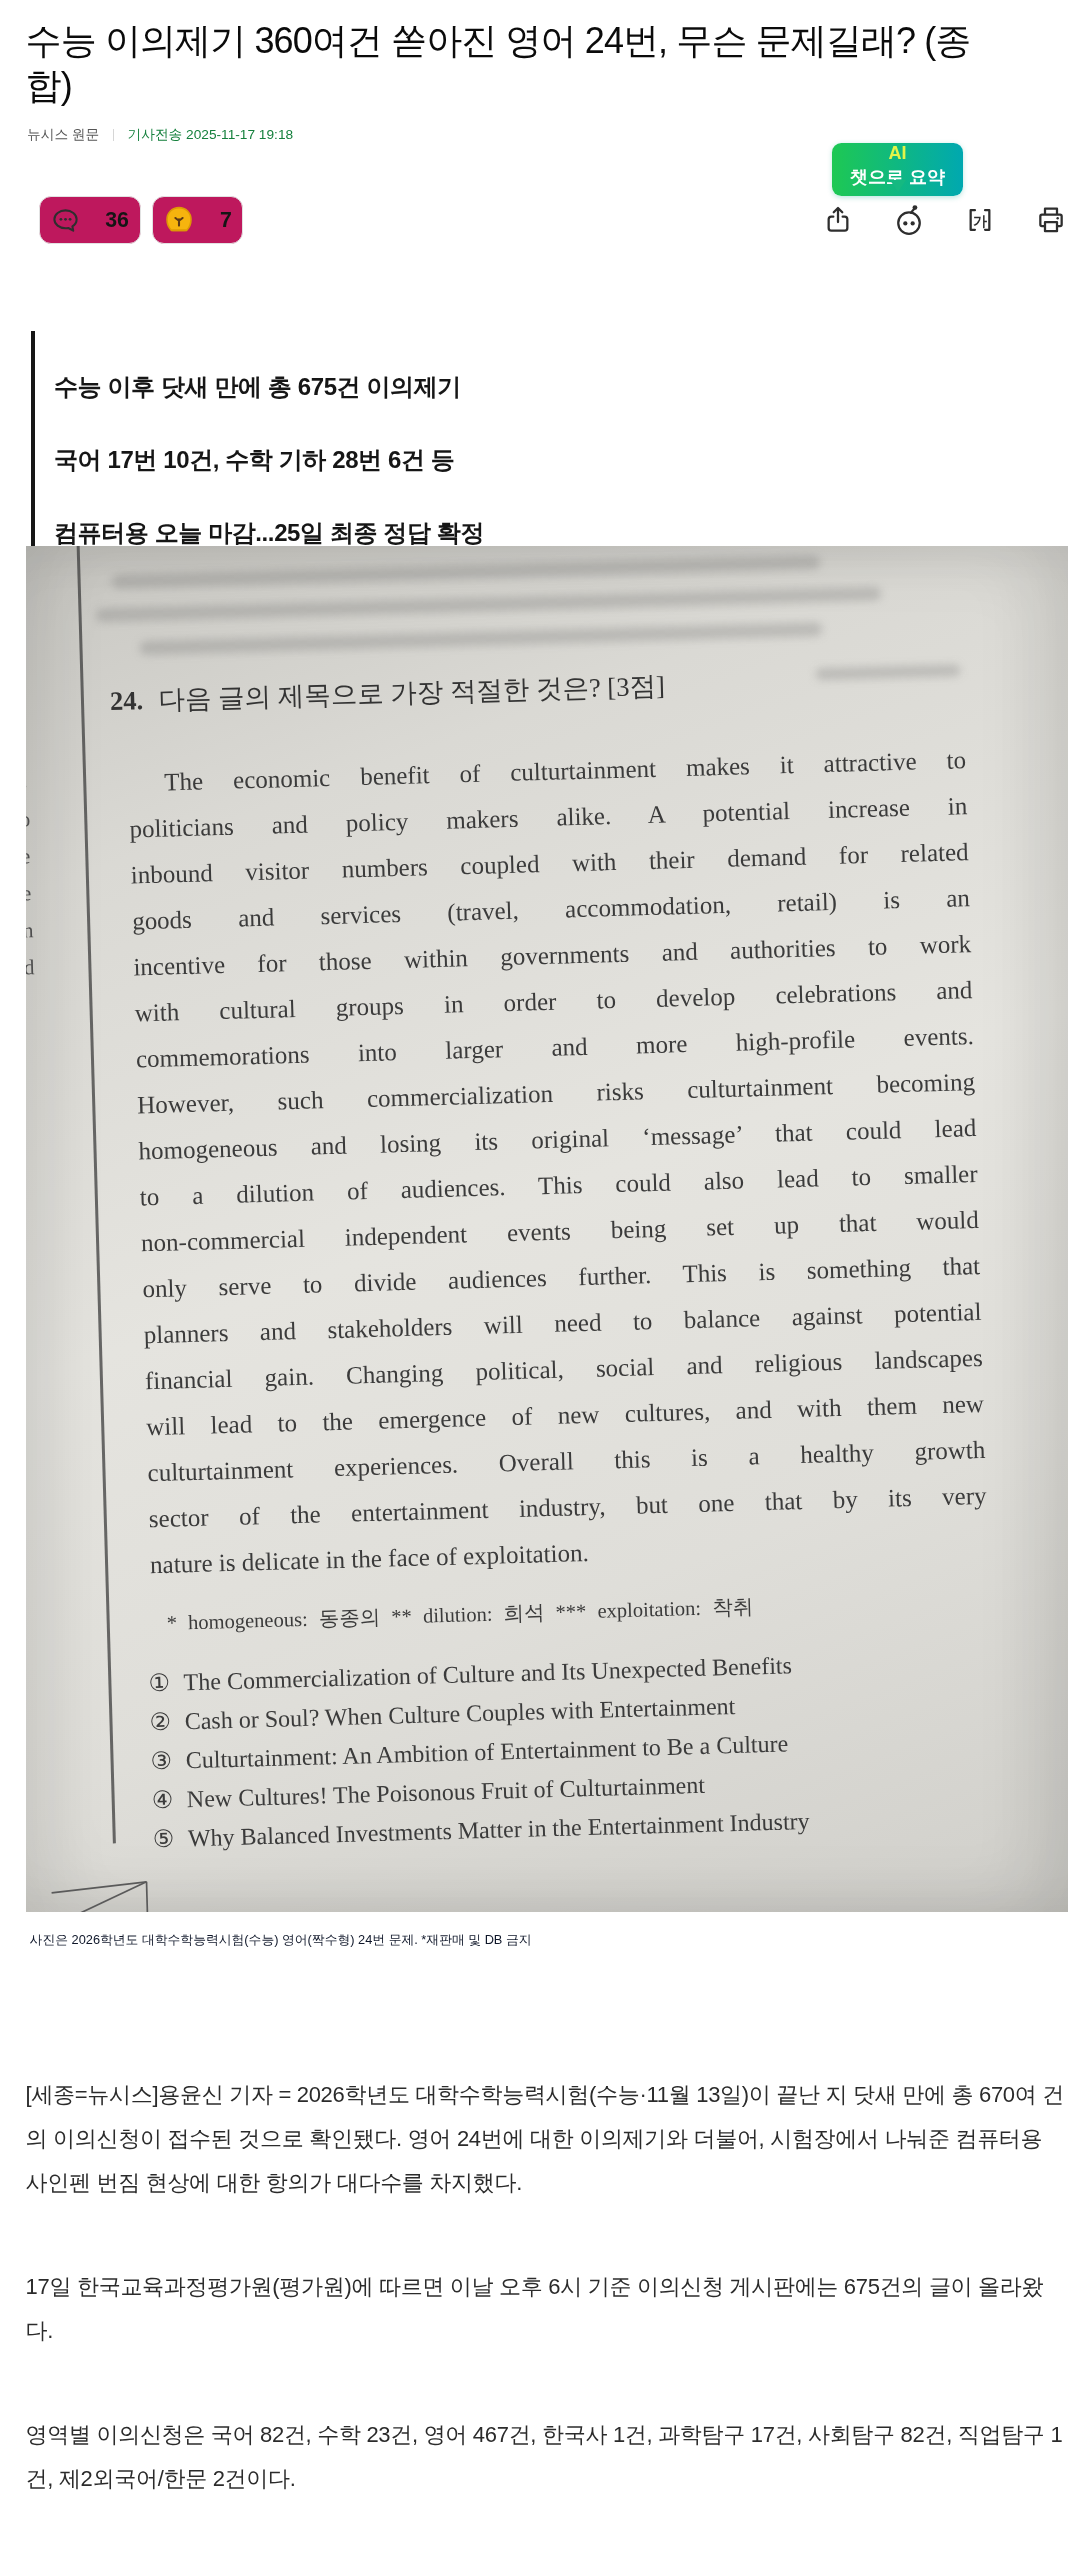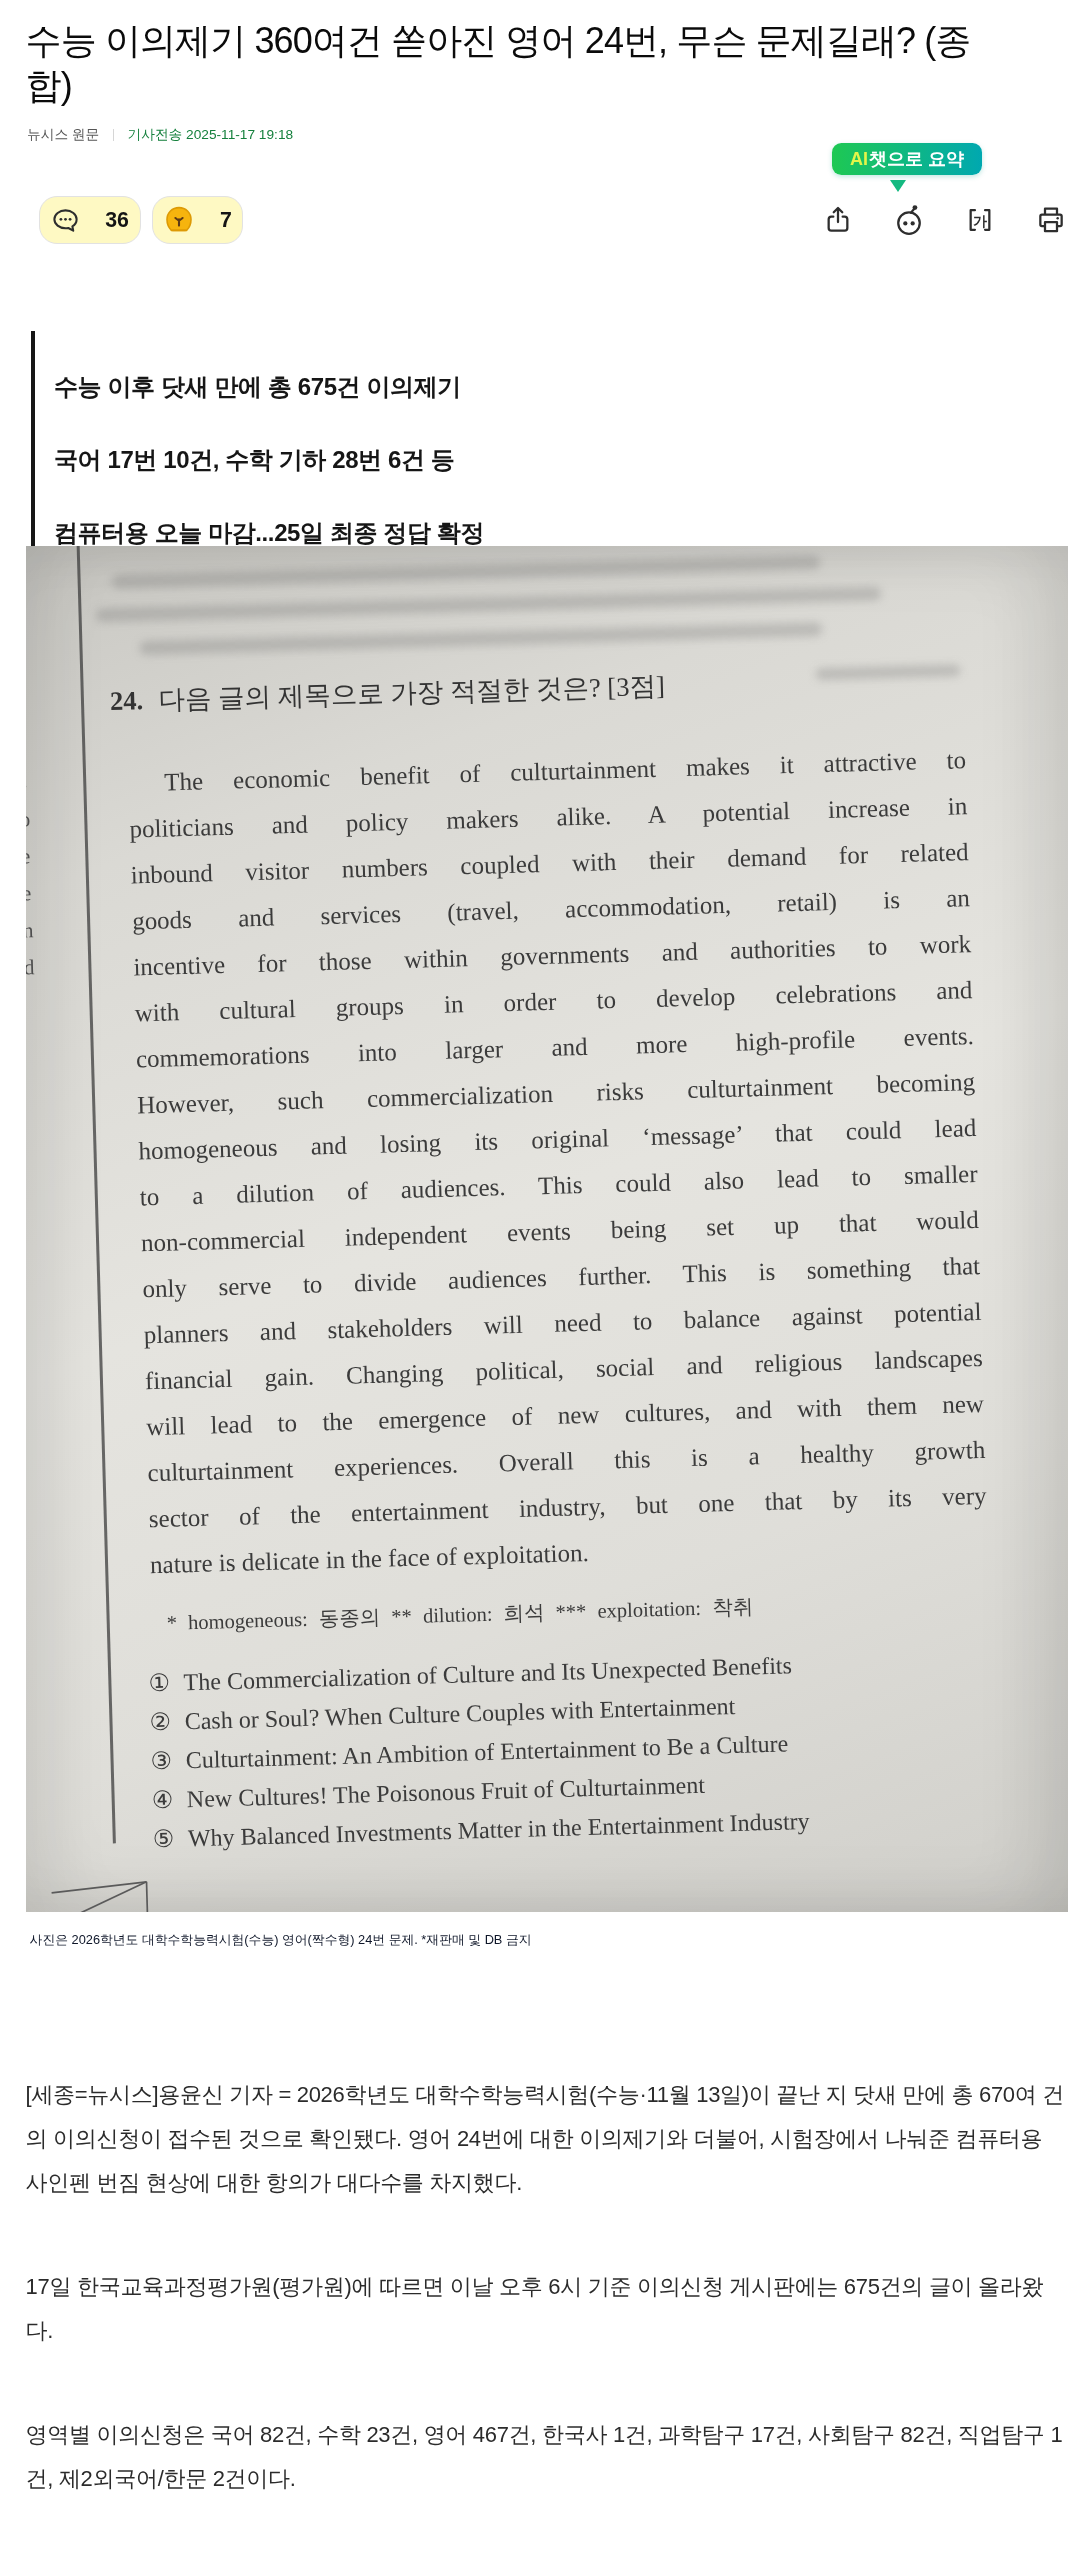--- a/index.html
+++ b/index.html
@@ -12,37 +12,38 @@
     position:absolute; left:25.6px; top:18px; width:973px;
     font-size:36px; line-height:45px; font-weight:400; letter-spacing:-0.9px;
     color:#0b0b0b; margin:0;
   }
   .meta { position:absolute; left:27px; top:126px; display:flex; align-items:center; font-size:13.7px; }
   .meta-source { color:#555; text-decoration:none; }
   .meta-divider { width:0.9px; height:12px; background:#d6d6d6; margin:0 13.7px; }
   .meta-date { color:#15803d; }
 
   .ai-badge {
-    position:absolute; left:832px; top:143px; height:32px; padding:0 18px;
+    position:absolute; left:832px; top:143px; height:53px; padding:0 18px;
     display:flex; align-items:center; gap:0.9px; border-radius:9.4px;
     background:linear-gradient(90deg, var(--ai-badge-start,#1ec853), var(--ai-badge-end,#00a8b0));
     font-size:18px; font-weight:700; color:#ffffff; border:none; cursor:pointer;
     box-shadow:0 1.7px 5.1px rgba(0,160,140,.25);
+    flex-direction:column;
   }
   .ai-badge .prefix { color:var(--ai-prefix,#e3f549); }
   .ai-tail {
     position:absolute; left:890px; top:180px; width:0; height:0;
     border-left:8.5px solid transparent; border-right:8.5px solid transparent;
     border-top:12px solid #15b981;
   }
 
   
   .action-btn {
-    position:absolute; top:196px; height:48px; background:#fef9c3;
-    border:0.9px solid #e2e2e2; border-radius:18px;
+    position:absolute; top:196px; height:48px; background:#be185d;
+    border:0.9px solid #e2e2e2; border-radius:12px;
     display:flex; align-items:center; justify-content:center; gap:25px;
     font-family:"Liberation Sans",sans-serif; font-size:21.3px; font-weight:700; color:#151515; cursor:pointer;
   }
   #btn-comments { left:39px; width:102px; }
   #btn-reactions { left:152px; width:91px; }
 
   .toolbar { position:absolute; left:820px; top:202px; width:249px; display:flex; justify-content:space-between; }
   .tool { width:36px; height:36px; background:none; border:none; padding:0; display:flex; align-items:center; justify-content:center; cursor:pointer; }
 
   

